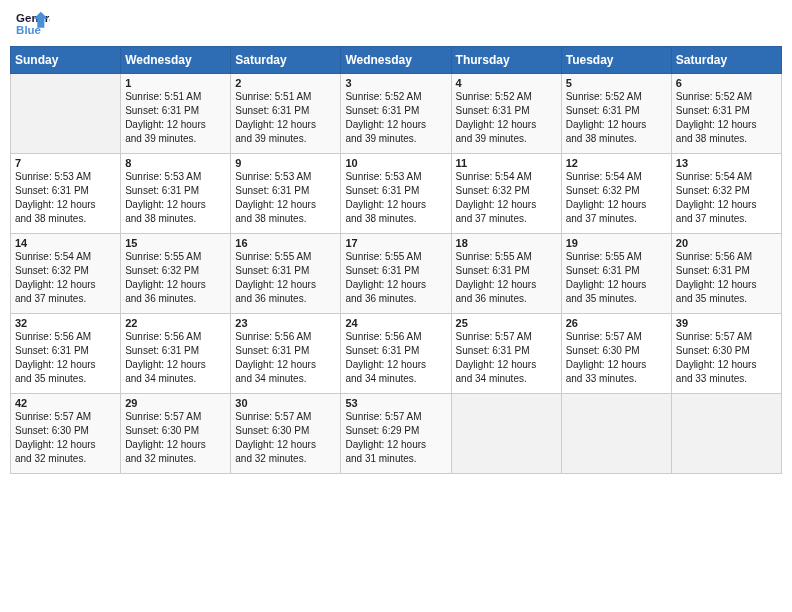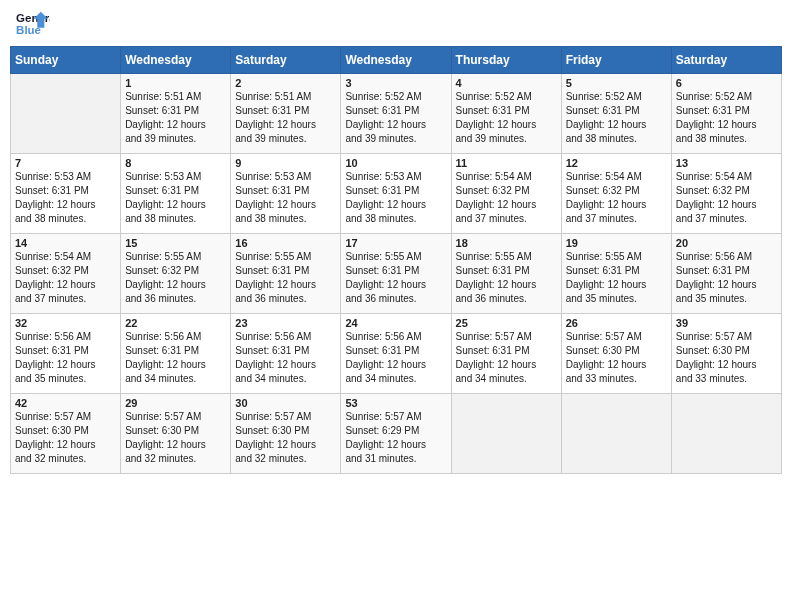--- a/index.html
+++ b/index.html
@@ -100,21 +100,21 @@
 </div>
 
 <table>
   <thead>
     <tr>
     <th>Sunday</th>
         <th>Wednesday</th>
         <th>Saturday</th>
         <th>Wednesday</th>
         <th>Thursday</th>
-        <th>Friday</th>
+        <th>Tuesday</th>
         <th>Saturday</th>
       </tr>
   </thead>
   <tbody>
   <tr>
         <td class="empty-cell"></td>
         <td>
           <span class="day-number">1</span>
           <div class="day-info" style="white-space: pre-line;">Sunrise: 5:51 AM
 Sunset: 6:31 PM

